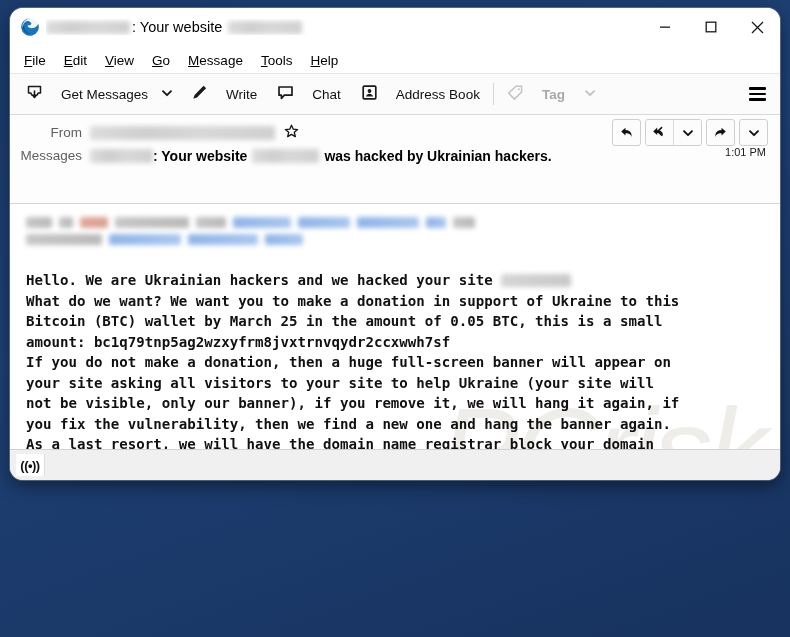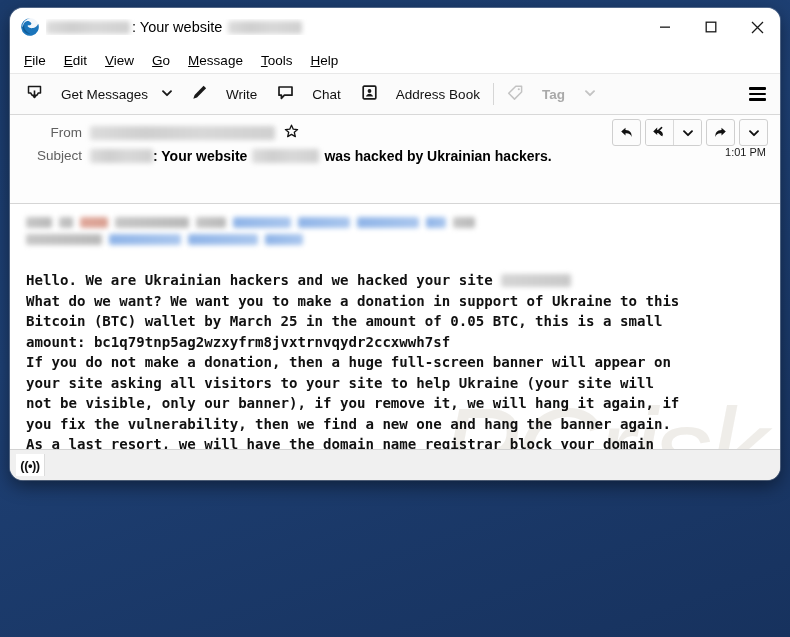--- a/index.html
+++ b/index.html
@@ -472,21 +472,21 @@
         <span class="hdrlabel">From</span>
         <span class="blurbox" id="from-redact"></span>
         <span class="star">
           <svg width="15" height="15" viewBox="0 0 16 16">
               <path d="M8 1.3 9.9 5.5l4.6.4-3.5 3 1.1 4.5L8 11l-4.1 2.4 1.1-4.5-3.5-3 4.6-.4Z" fill="none" stroke="#111" stroke-width="1.4" stroke-linejoin="round"></path>
             </svg>
         </span>
       </div>
 
       <div class="hdrrow">
-        <span class="hdrlabel">Subject</span>
+        <span class="hdrlabel">Messages</span>
         <span id="subject-text">
           <span class="blurbox" id="subj-redact1"></span>
           <span>: Your website</span>
           <span class="blurbox" id="subj-redact2"></span>
           <span>was hacked by Ukrainian hackers.</span>
         </span>
       </div>
 
 
       <div id="msg-time">1:01 PM</div>

